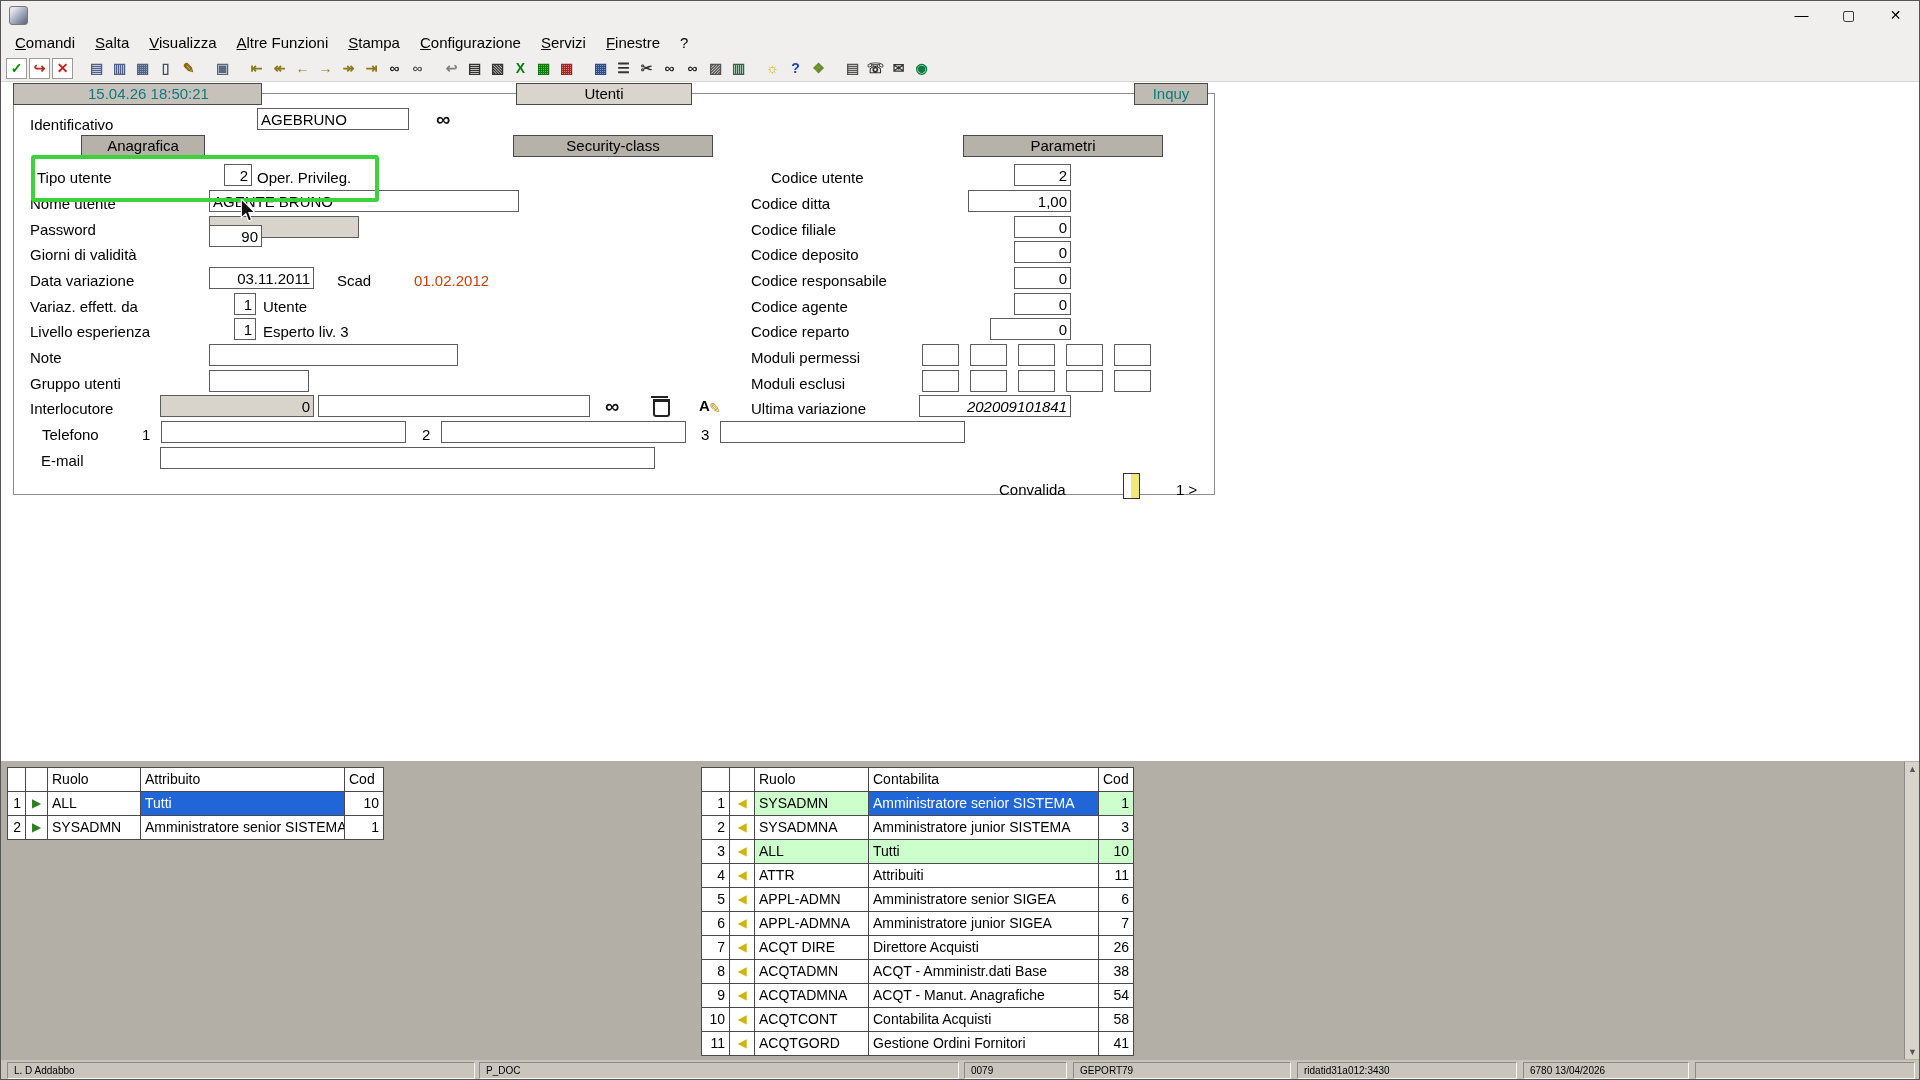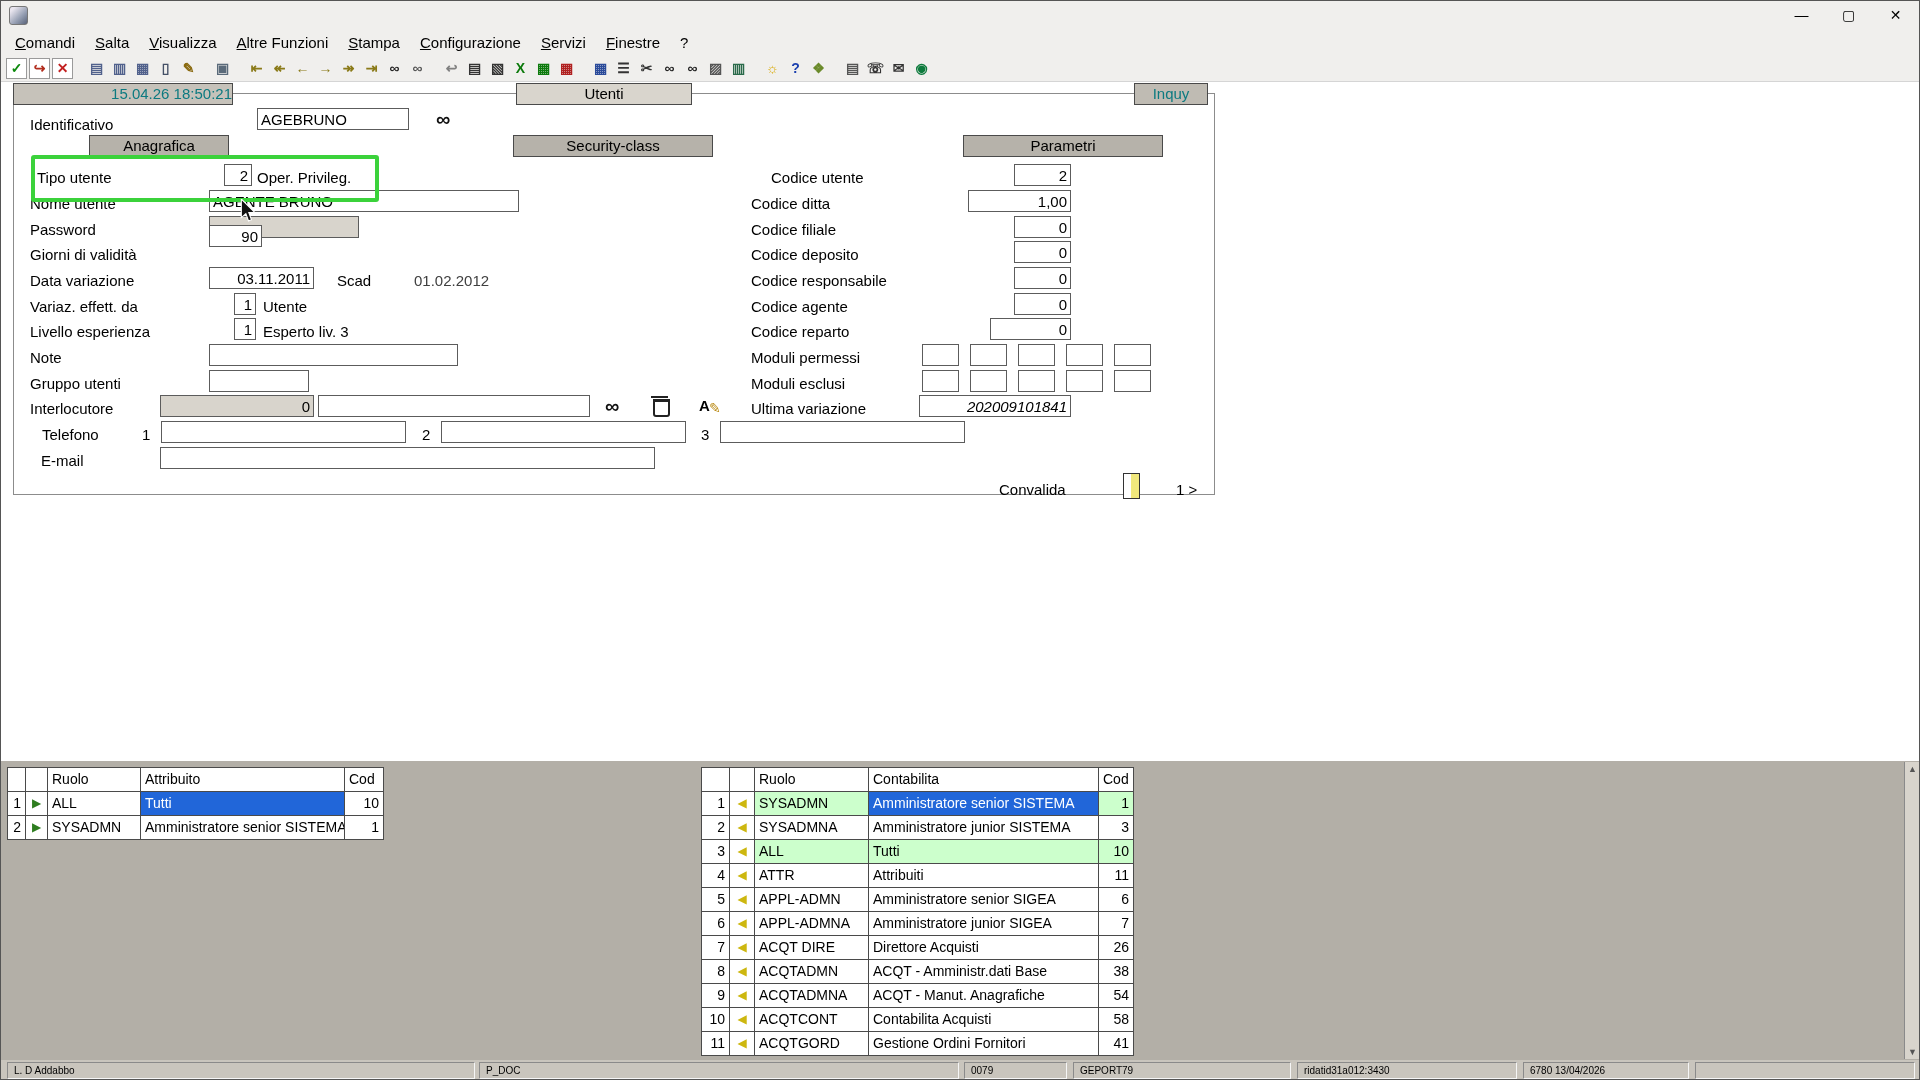--- a/index.html
+++ b/index.html
@@ -28,21 +28,21 @@
   .formbg{position:absolute;left:0;top:81px;width:1920px;height:679px;background:#fff}
   .frame{position:absolute;border:1px solid #8c8c8c}
   .gbox{position:absolute;height:22px;line-height:20px;box-sizing:border-box;border:1px solid #4a4a4a;
         background:#b6b2aa;text-align:center;font-size:15px;white-space:nowrap}
   .teal{color:#0c7a80}
   .lbl{position:absolute;font-size:15px;line-height:21px;white-space:nowrap}
   .inp{position:absolute;height:22px;box-sizing:border-box;border:1px solid #5c5c5c;background:#fff;
        font-family:"Liberation Sans",sans-serif;font-size:15px;padding:0 3px}
   .inp.num{text-align:right}
   .inp.dis{background:#d8d4cc}
-  .blue{color:#404040}
+  .blue{color:#c2410c}
   .bino{position:absolute;font-size:20px;font-weight:bold;color:#111;line-height:22px}
   .hl{position:absolute;border:4px solid #3bd23b;border-radius:3px}
   .trash{position:absolute;width:13px;height:13px;border:2px solid #222;border-top:3px solid #222;border-radius:0 0 3px 3px}
   .trash::before{content:"";position:absolute;left:-4px;top:-6px;width:17px;height:2px;background:#222}
   .apA{position:absolute;font-size:15px;font-weight:bold}
   .appen{position:absolute;font-size:14px;color:#b8860b}
   .convalida-ico{position:absolute;width:17px;height:26px;border:1px solid #333;box-sizing:border-box;
                  background:linear-gradient(90deg,#fff 45%,#f1e87c 45%)}
 
   
@@ -139,29 +139,29 @@
       <span class="tb-icon" style="color: rgb(85, 85, 85);">▤</span>
       <span class="tb-icon" style="color: rgb(51, 51, 51);">☏</span>
       <span class="tb-icon" style="color: rgb(51, 51, 51);">✉</span>
       <span class="tb-icon" style="color: rgb(12, 122, 60);">◉</span>
     </div>
 
   <div class="formbg"></div>
 
   <div class="frame" style="left:12px;top:92px;width:1200px;height:400px"></div>
 
-  <div class="gbox teal" style="left:12px;top:82px;width:220px;text-align:right;padding-left:22px;background:#c6c2ba">15.04.26 18:50:21</div>
+  <div class="gbox teal" style="left:12px;top:82px;width:249px;text-align:center;padding-left:22px;background:#c6c2ba">15.04.26 18:50:21</div>
   <div class="gbox" style="left:515px;top:82px;width:176px;background:#d9d5cd">Utenti</div>
   <div class="gbox teal" style="left:1133px;top:82px;width:74px;background:#bfbbb3">Inquy</div>
 
   <div class="lbl" style="left:29px;top:113px">Identificativo</div>
   <input class="inp" style="left: 256px; top: 107px; width: 152px;" value="AGEBRUNO">
   <div class="bino" style="left:435px;top:107px">∞</div>
 
-  <div class="gbox" style="left:88px;top:134px;width:140px">Anagrafica</div>
+  <div class="gbox" style="left:80px;top:134px;width:124px">Anagrafica</div>
   <div class="gbox" style="left:512px;top:134px;width:200px">Security-class</div>
   <div class="gbox" style="left:962px;top:134px;width:200px">Parametri</div>
 
   <div class="lbl" style="left:36px;top:166px">Tipo utente</div>
   <input class="inp num" style="left: 223px; top: 163px; width: 28px;" value="2">
   <div class="lbl" style="left:256px;top:166px">Oper. Privileg.</div>
 
   <div class="lbl" style="left:29px;top:192px">Nome utente</div>
   <input class="inp" style="left: 208px; top: 189px; width: 310px;" value="AGENTE BRUNO">
 

